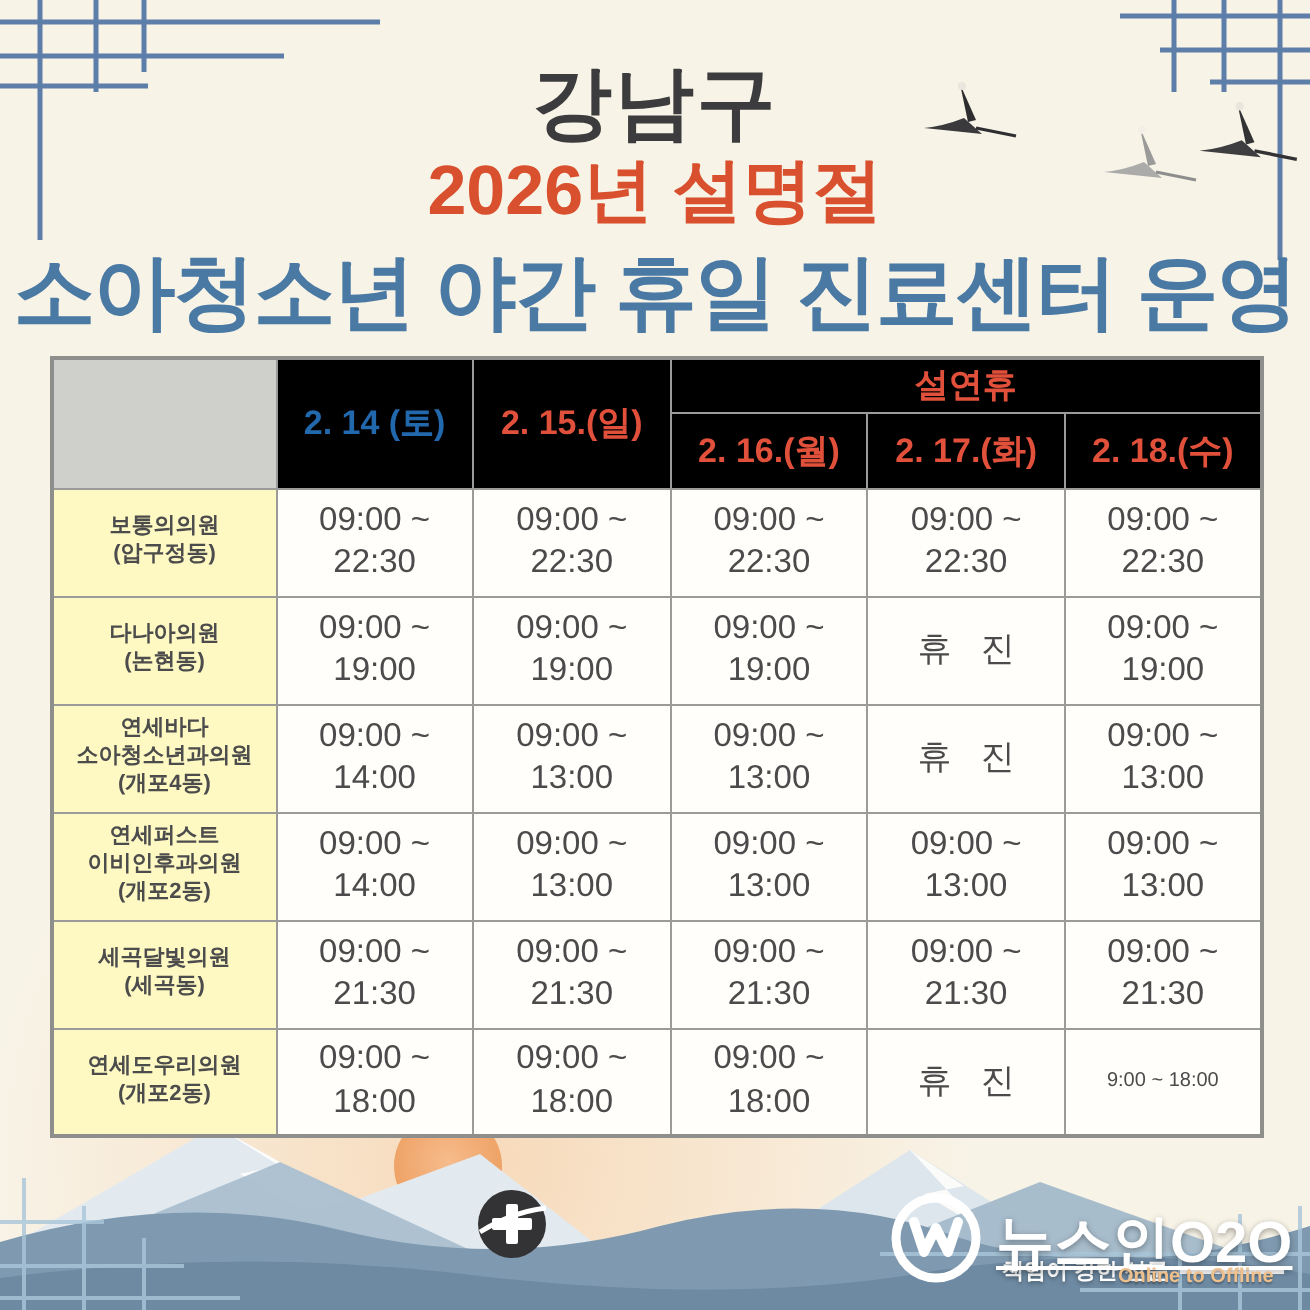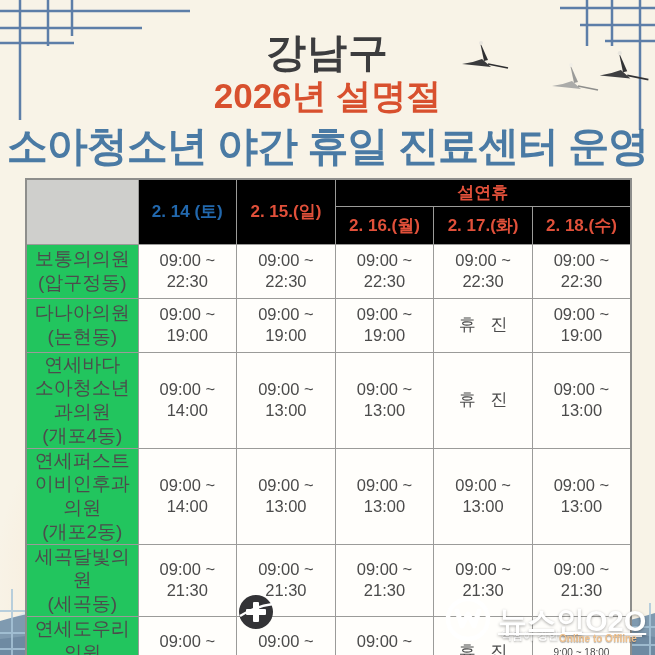--- a/index.html
+++ b/index.html
@@ -46,22 +46,22 @@
     white-space:pre-line;
   }
   th.hdr { background:#000000; font-size:17px; font-weight:bold; }
   th.hdr.blank { background:#cfcfcc; }
   th.hdr.blue { color:#2268ad; }
   th.hdr.red { color:#e1503a; }
   tr.hrow1 th { height:27px; }
   tr.hrow2 th { height:38px; }
   tr.drow { height:54px; }
   td.name {
-    background:#22c55e; color:#4c4c4c;
-    font-size:19px; line-height:1.25; font-weight:400;
+    background:#fef9c3; color:#4c4c4c;
+    font-size:11px; line-height:1.25; font-weight:700;
   }
   td.time { color:#4b4b4b; font-size:16.5px; line-height:1.3; }
   td.time.closed { font-size:17px; letter-spacing:5px; padding-left:5px; }
 
   
   .scene { position:absolute; left:0; bottom:0; width:655px; height:112px; pointer-events:none; }
 
   
   .footer { position:absolute; left:0; top:588px; width:655px; height:60px; }
   .health { position:absolute; left:238px; top:6px; display:flex; align-items:center; gap:12px; }

